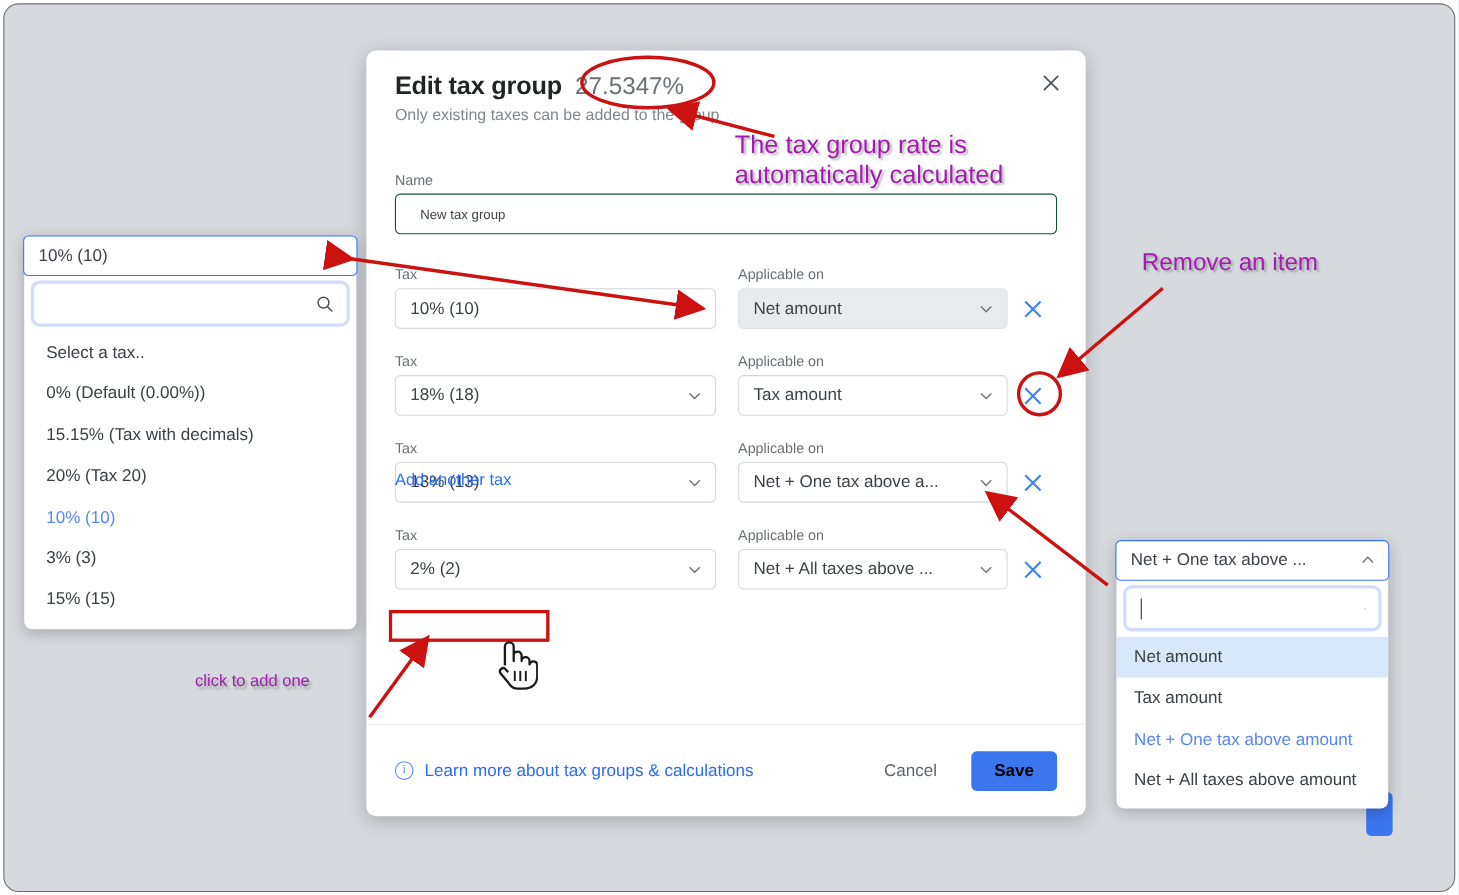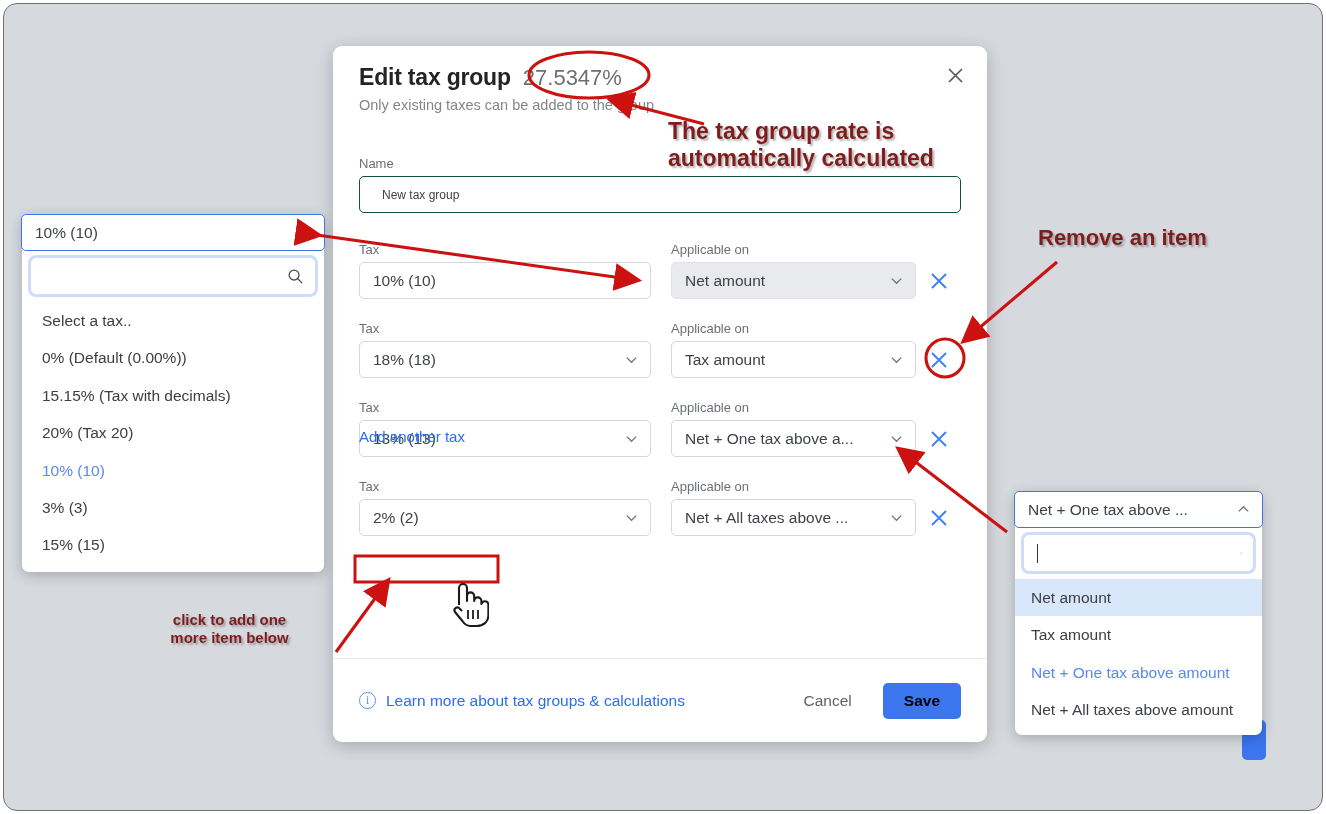--- a/index.html
+++ b/index.html
@@ -183,21 +183,21 @@
     left: 1238px; top: 716px;
     width: 24px; height: 40px;
     background: #3b76ef;
     border-radius: 5px;
     z-index: 25;
   }
 
   
   .anno {
     position: absolute;
-    color: #7f1d1d; font-weight: bold;
+    color: #a21caf; font-weight: normal;
     font-family: "Liberation Sans", sans-serif;
     text-shadow: 2px 2px 2px rgba(90,90,90,.45);
     z-index: 60; line-height: 1.18;
   }
   .anno-rate   { left: 664px;  top: 114px; font-size: 23px; text-align: left; }
   .anno-remove { left: 1034px; top: 221px; font-size: 22px; }
   .anno-click  { left: 118px;  top: 607px; font-size: 15px; text-align: center;
                  width: 215px; }
 
   svg.overlay {
@@ -439,21 +439,20 @@
     <path d="M332,648 L383,578" stroke="#cc1111" stroke-width="3.1" fill="none" marker-end="url(#ah)"></path>
   </svg>
 
   <div class="anno anno-rate">
     <div>The tax group rate is</div>
     <div>automatically calculated</div>
   </div>
   <div class="anno anno-remove">Remove an item</div>
   <div class="anno anno-click">
     <div>click to add one</div>
-    <div>more item below</div>
   </div>
 
   <svg class="cursor-hand" width="42" height="50" viewBox="0 0 42 50">
     <path d="M12,26 L12,9 a4,4 0 0 1 8,0 L20,22 L20,17 a3.6,3.6 0 0 1 7.2,0 L27.2,22
              a3.6,3.6 0 0 1 7.2,0 L34.4,25 a3.6,3.6 0 0 1 7,0 L41.4,36
              c0,7 -5,11 -12,11 l-6,0 c-4,0 -6,-2 -8,-5 L8,33 c-2,-3.5 2.5,-6.5 5,-3 L15,32" fill="#ffffff" stroke="#1b1b1b" stroke-width="2.1" stroke-linejoin="round"></path>
     <path d="M21,31 L21,40 M26,31 L26,40 M31,31 L31,40" stroke="#1b1b1b" stroke-width="1.8"></path>
   </svg>
 
 </div>

